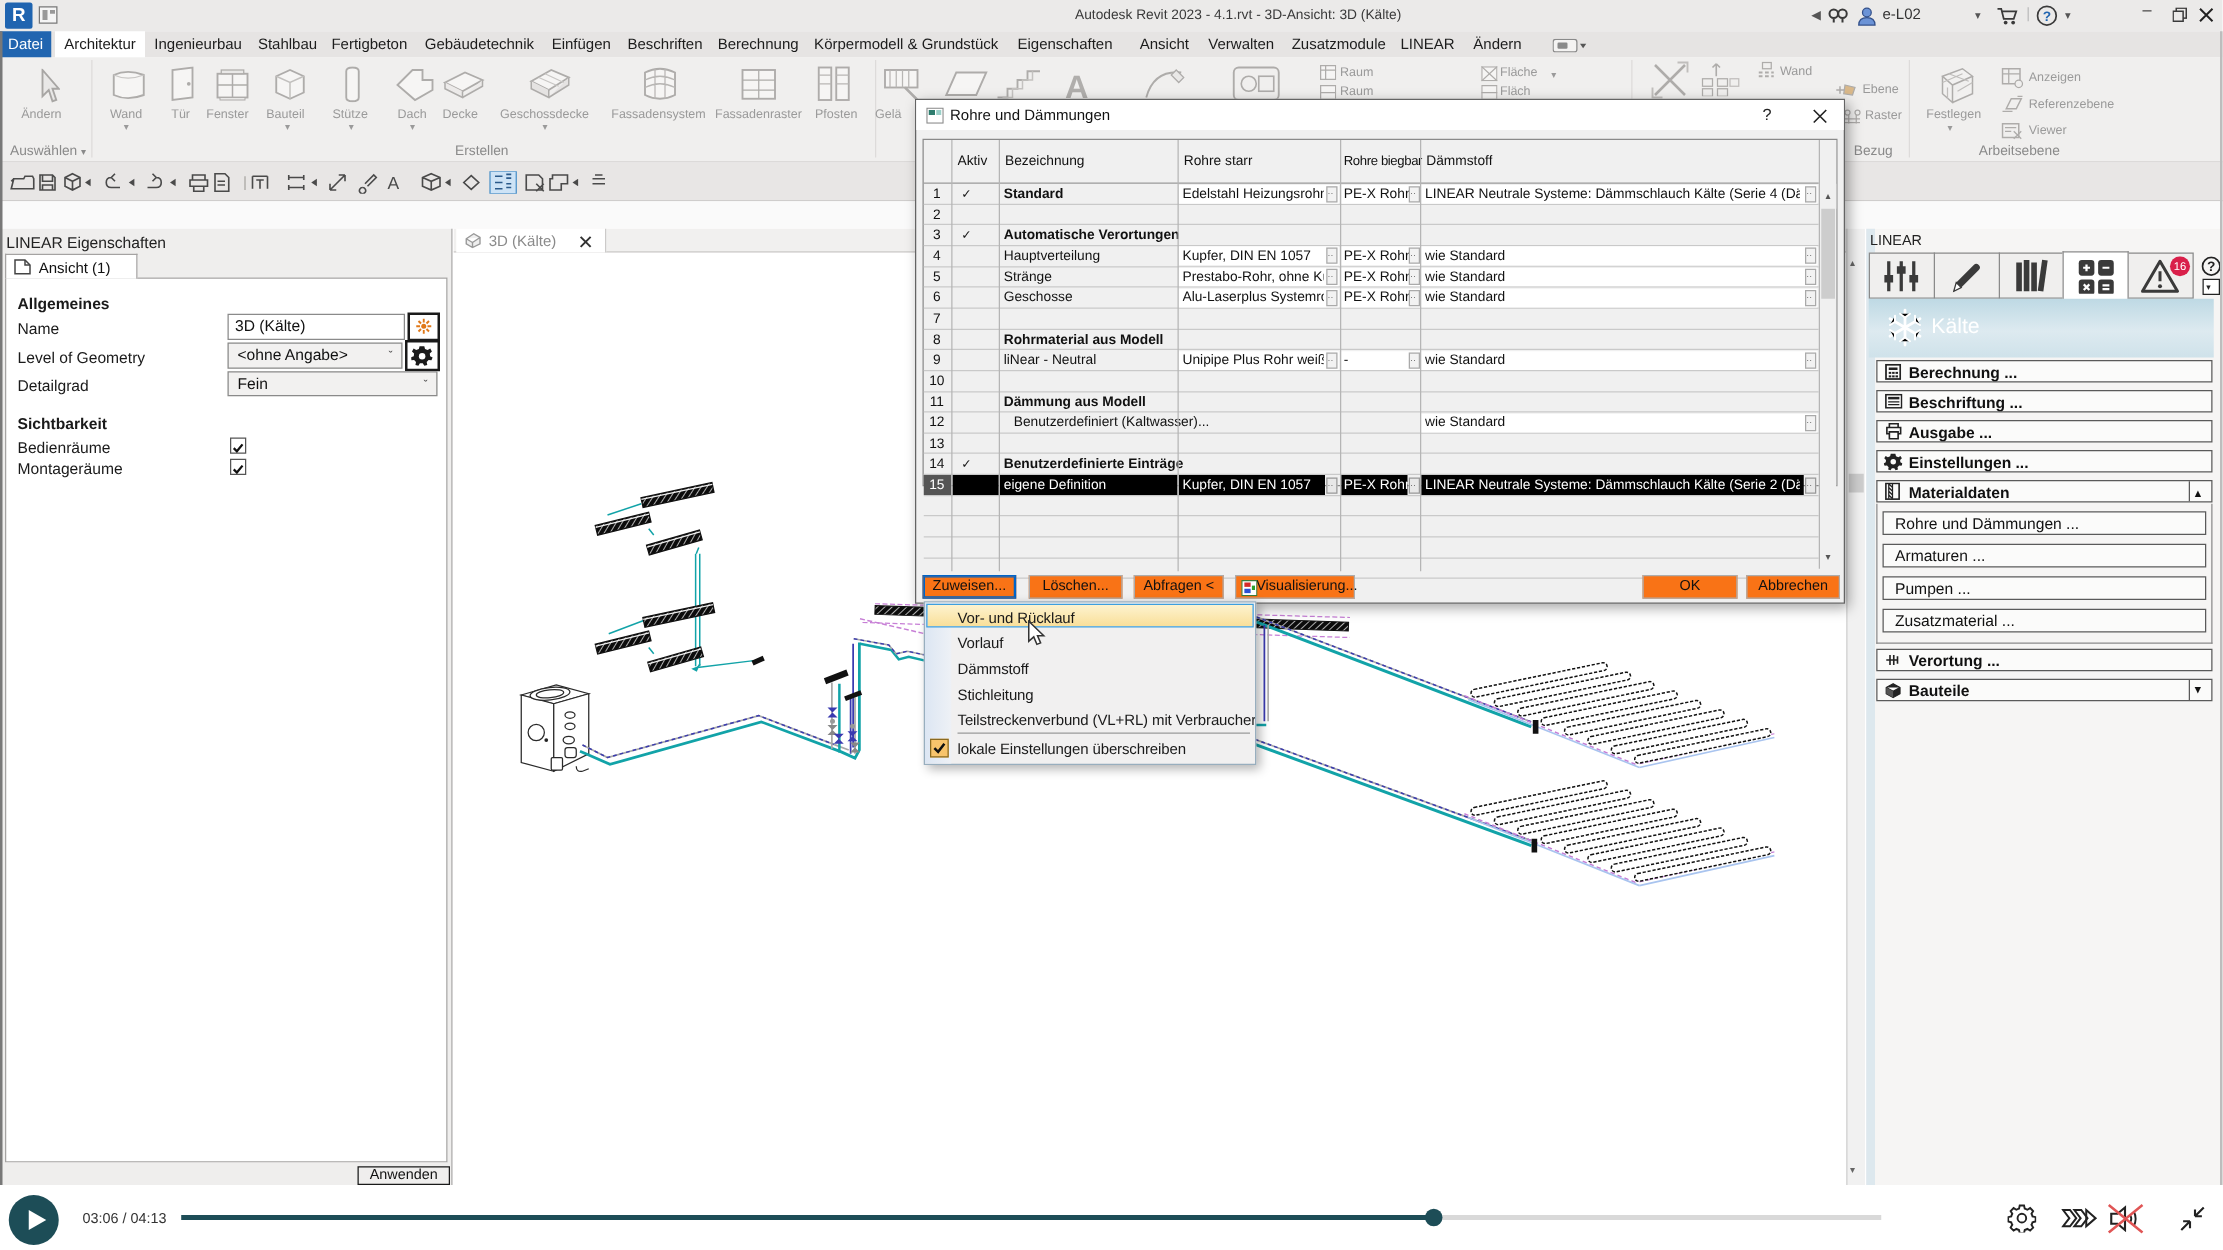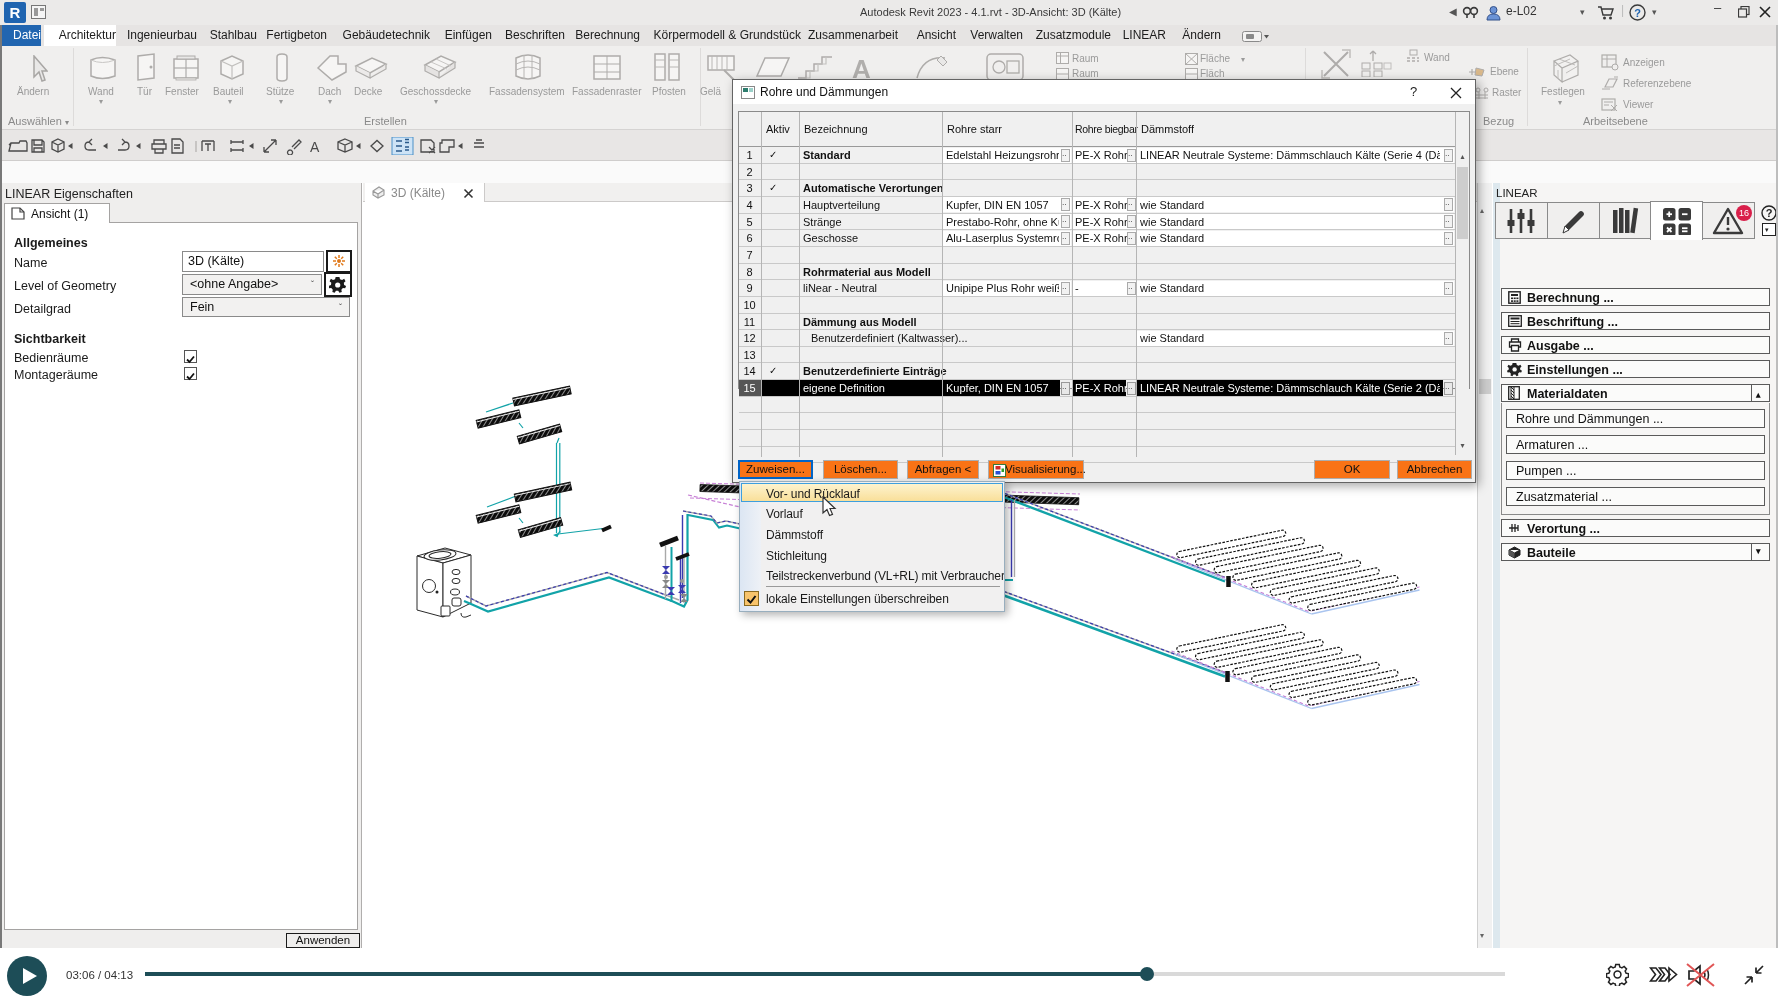--- a/index.html
+++ b/index.html
@@ -11,21 +11,21 @@
 #titlebar { left:0; top:0; width:1778px; height:25px; background:#ebeaе9; background:#ebeae9; }
 #titlebar .ttext { position:absolute; left:860px; top:6px; font-size:11px; color:#3a3a3a; }
 #rlogo { position:absolute; left:4px; top:2px; width:22px; height:21px; background:#1f64b0; border-radius:2px; color:#fff; font-weight:bold; font-size:15px; text-align:center; line-height:21px; }
 #rlogo2 { position:absolute; left:31px; top:5px; width:15px; height:14px; border:1px solid #777; background:#f5f5f5; }
 #rlogo2:before{content:""; position:absolute; left:2px; top:2px; width:4px; height:8px; background:#999;}
 #rlogo2:after{content:""; position:absolute; left:8px; top:2px; width:4px; height:3px; background:#999;}
 .tbr { position:absolute; top:4px; font-size:12px; color:#333; }
 
 
 #menubar { left:0; top:25px; width:1778px; height:21px; background:#e6e4e3; font-size:12px; color:#1c1c1c; }
-.mtab { position:absolute; top:0; height:21px; line-height:21px; text-align:right; }
+.mtab { position:absolute; top:0; height:21px; line-height:21px; text-align:center; }
 #menubar .datei { background:#2165b0; color:#fff; }
 #menubar .sel { background:#ffffff; }
 
 
 #ribbon { left:0; top:46px; width:1778px; height:84px; background:#f0efee; border-bottom:1px solid #d5d3d2; }
 .rlabel { position:absolute; font-size:10px; color:#9a9a9a; }
 .rgroup { position:absolute; bottom:2px; font-size:11px; color:#8a8a8a; }
 .rsep { position:absolute; top:2px; width:1px; height:78px; background:#dddbda; }
 
 
@@ -123,21 +123,21 @@
     <div class="mtab datei" style="left:0;width:41px;">Datei</div>
     <div class="mtab sel" style="left:44px;width:72px;">Architektur</div>
     <div class="mtab" style="left:120px;width:77px;">Ingenieurbau</div>
     <div class="mtab" style="left:203px;width:54px;">Stahlbau</div>
     <div class="mtab" style="left:264px;width:63px;">Fertigbeton</div>
     <div class="mtab" style="left:337px;width:93px;">Gebäudetechnik</div>
     <div class="mtab" style="left:438px;width:54px;">Einfügen</div>
     <div class="mtab" style="left:499px;width:66px;">Beschriften</div>
     <div class="mtab" style="left:573px;width:67px;">Berechnung</div>
     <div class="mtab" style="left:649px;width:152px;">Körpermodell &amp; Grundstück</div>
-    <div class="mtab" style="left:806px;width:92px;">Zusammenarbeit</div>
+    <div class="mtab" style="left:806px;width:92px;">Eigenschaften</div>
     <div class="mtab" style="left:907px;width:49px;">Ansicht</div>
     <div class="mtab" style="left:963px;width:60px;">Verwalten</div>
     <div class="mtab" style="left:1031px;width:80px;">Zusatzmodule</div>
     <div class="mtab" style="left:1118px;width:48px;">LINEAR</div>
     <div class="mtab" style="left:1175px;width:46px;">Ändern</div>
     <svg class="abs" style="left:1242px;top:6px;" width="28" height="11" viewBox="0 0 28 11">
       <rect x="0.5" y="0.5" width="19" height="10" rx="2" fill="#f4f3f2" stroke="#8a8a8a"></rect>
       <rect x="4" y="3" width="8" height="5" rx="1" fill="#8a8a8a"></rect>
       <path d="M22 4 l5 0 l-2.5 3.5 z" fill="#555"></path>
     </svg>
@@ -685,20 +685,35 @@
       <text x="33" y="11.2" font-size="9" fill="#fff" text-anchor="middle" font-family="Liberation Sans">16</text>
     </svg>
     <svg style="position:absolute;left:268px;top:22px;" width="16" height="16" viewBox="0 0 16 16">
       <circle cx="8" cy="8" r="7" fill="none" stroke="#222" stroke-width="1.4"></circle>
       <text x="8" y="12" font-size="11" font-weight="bold" fill="#222" text-anchor="middle" font-family="Liberation Sans">?</text>
     </svg>
     <div style="position:absolute;left:269px;top:40px;width:14px;height:13px;border:1.5px solid #222;background:#fff;">
       <div style="position:absolute;left:2px;top:2px;font-size:7px;color:#222;">▾</div>
     </div>
 
+    <div style="position:absolute;left:2px;top:56px;width:276px;height:47px;background:linear-gradient(#bed9e4,#ddeaf0 55%,#cfe2ea);">
+      <svg style="position:absolute;left:13px;top:7px;" width="32" height="32" viewBox="0 0 32 32">
+        <g stroke="#fff" stroke-width="2.2" stroke-linecap="round">
+          <line x1="16" y1="2" x2="16" y2="30"></line>
+          <line x1="4" y1="9" x2="28" y2="23"></line>
+          <line x1="4" y1="23" x2="28" y2="9"></line>
+        </g>
+        <g stroke="#fff" stroke-width="1.6" stroke-linecap="round">
+          <path d="M12 5 L16 8 L20 5 M12 27 L16 24 L20 27"></path>
+          <path d="M4 14 L8 11.5 L8 6.5 M28 18 L24 20.5 L24 25.5"></path>
+          <path d="M4 18 L8 20.5 L8 25.5 M28 14 L24 11.5 L24 6.5"></path>
+        </g>
+      </svg>
+      <div style="position:absolute;left:50px;top:12px;font-size:17px;color:#fff;">Kälte</div>
+    </div>
 
     <div class="rp-btn" style="top:105px;">
       <svg class="rp-ico" style="position:absolute;left:6px;top:2px;" width="13" height="13" viewBox="0 0 13 13">
           <rect x="0.8" y="0.8" width="11.4" height="11.4" fill="none" stroke="#222" stroke-width="1.4"></rect>
           <rect x="3" y="3" width="7" height="2" fill="#222"></rect>
           <g fill="#222">
             <rect x="3" y="6.5" width="2" height="1.6"></rect>
             <rect x="5.7" y="6.5" width="2" height="1.6"></rect>
             <rect x="8.4" y="6.5" width="2" height="1.6"></rect>
             <rect x="3" y="9.3" width="2" height="1.6"></rect>

